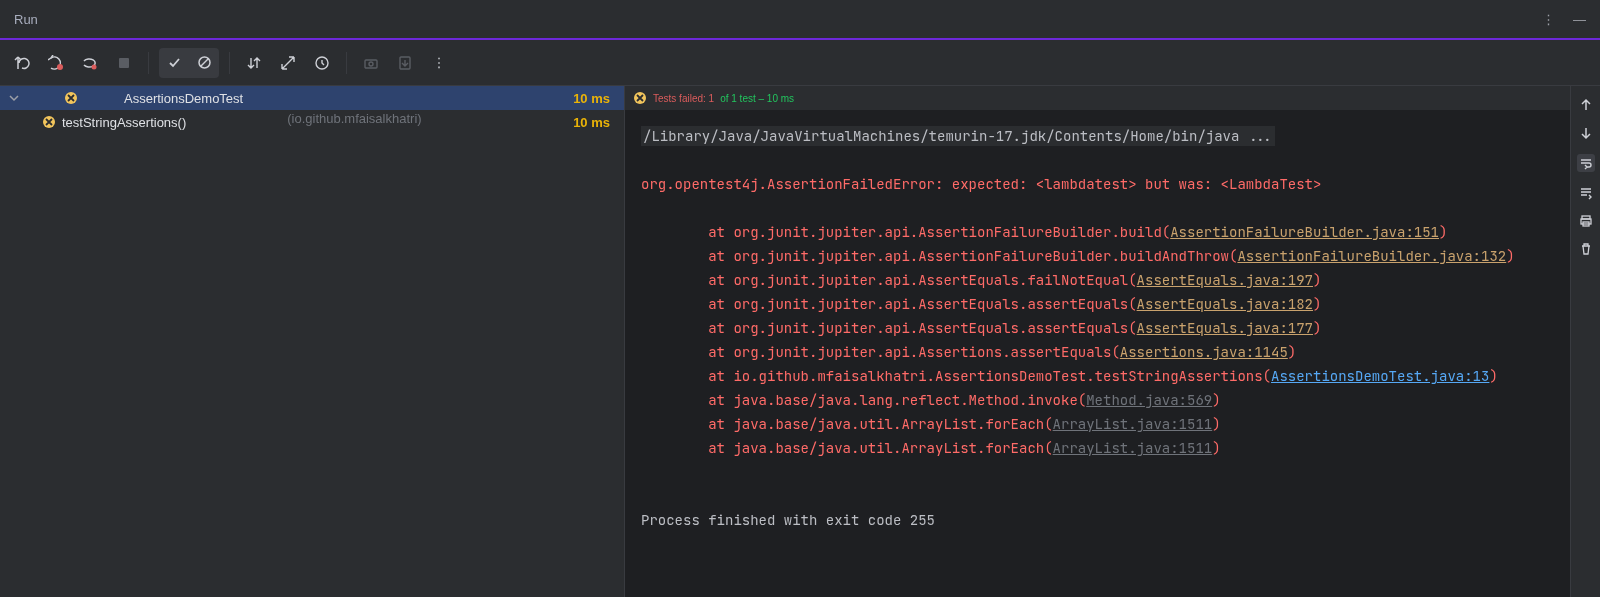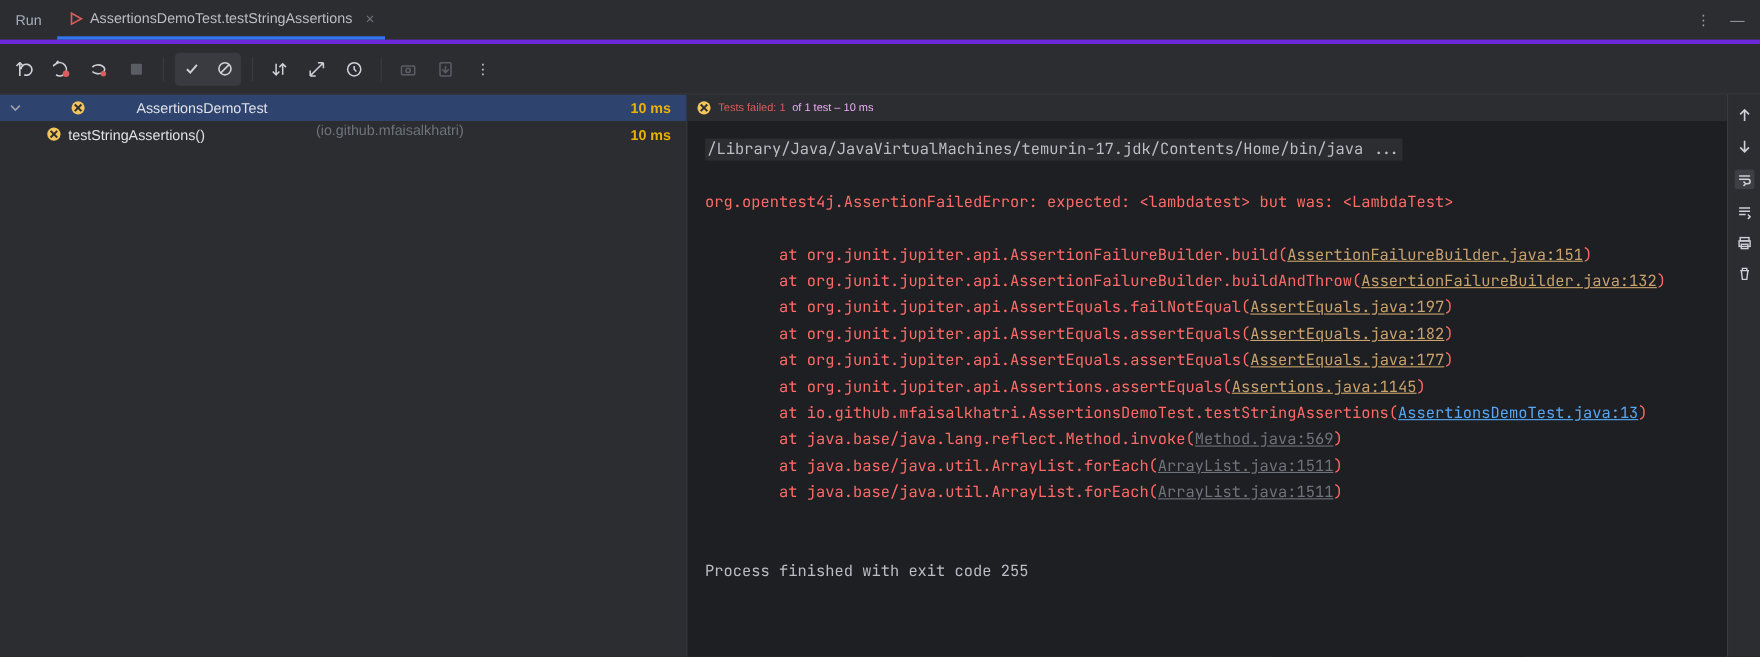--- a/index.html
+++ b/index.html
@@ -12,21 +12,21 @@
       height: 597px;
       overflow: hidden;
       display: flex;
       flex-direction: column;
     }
     .tab-bar {
       display: flex;
       align-items: center;
       height: 40px;
       background: #2b2d30;
-      border-bottom: 4px solid #6d28d9;
+      border-bottom: 2px solid #6d28d9;
       position: relative;
     }
     .run-label {
       padding: 0 14px;
       color: #a8adbd;
       font-weight: 500;
     }
     .tab {
       display: flex;
       align-items: center;
@@ -130,21 +130,21 @@
       height: 24px;
       display: flex;
       align-items: center;
       gap: 6px;
       padding: 0 8px;
       background: #2b2d30;
       font-size: 10px;
     }
     .summary-bar .status-icon { width:14px; height:14px; display:flex; align-items:center; justify-content:center; }
     .summary-red { color: #db5c5c; }
-    .summary-gray { color: #f0abfc; }
+    .summary-gray { color: #22c55e; }
     .console {
       flex: 1;
       background: #1e1f22;
       padding: 14px 16px;
       font-family: "JetBrains Mono", Menlo, Consolas, monospace;
       font-size: 14px;
       line-height: 24px;
       overflow: auto;
       white-space: pre;
     }
@@ -171,29 +171,20 @@
     }
     .right-gutter .gbtn { cursor:pointer; display:flex; }
     .right-gutter .gbtn.active { background:#3d3f45; border-radius:3px; padding:2px; }
     svg { display:block; }
   </style>
 </head>
 <body>
 
 <div class="tab-bar">
   <div class="run-label">Run</div>
-  <div class="tab">
-    <span class="tab-icon">
-      <svg width="14" height="14" viewBox="0 0 14 14">
-          <path d="M3 2 L12 7 L3 12 Z" fill="none" stroke="#db5c5c" stroke-width="1.5"></path>
-        </svg>
-    </span>
-    <span>AssertionsDemoTest.testStringAssertions</span>
-    <span class="tab-close">×</span>
-  </div>
   <div class="tab-bar-right">
     <span>⋮</span>
     <span>—</span>
   </div>
 </div>
 
 <div class="toolbar">
   <div class="tool-btn">
     <svg width="16" height="16" viewBox="0 0 16 16">
         <path d="M4 2v12 M5 8 A5 5 0 1 1 8 13" fill="none" stroke="#ced0d6" stroke-width="1.5"></path>

